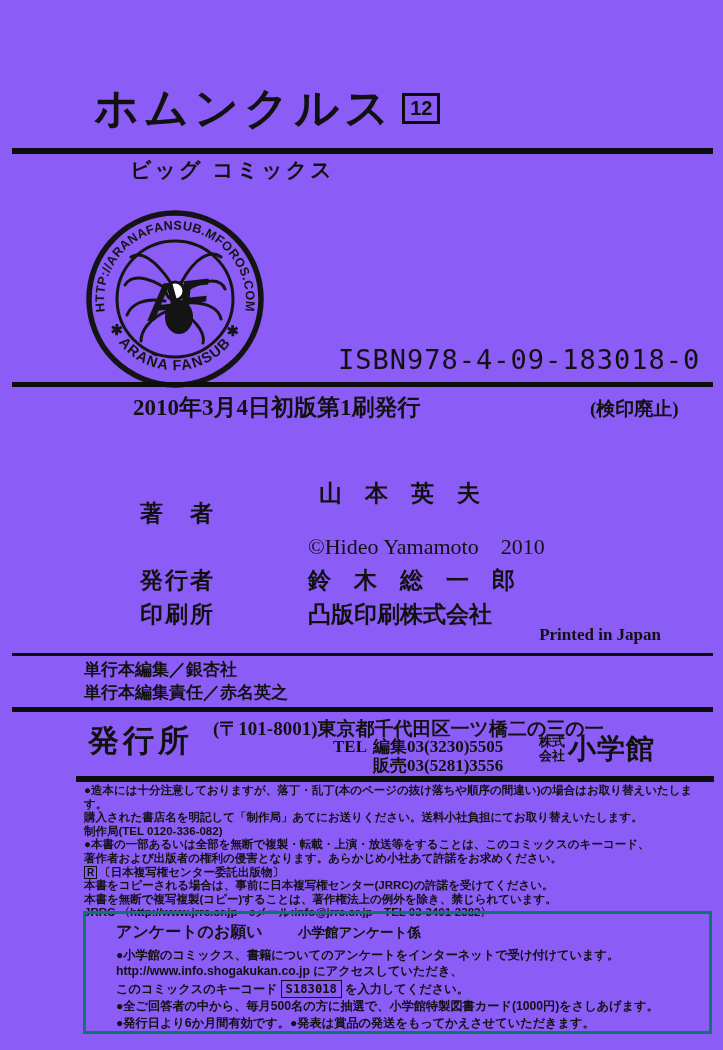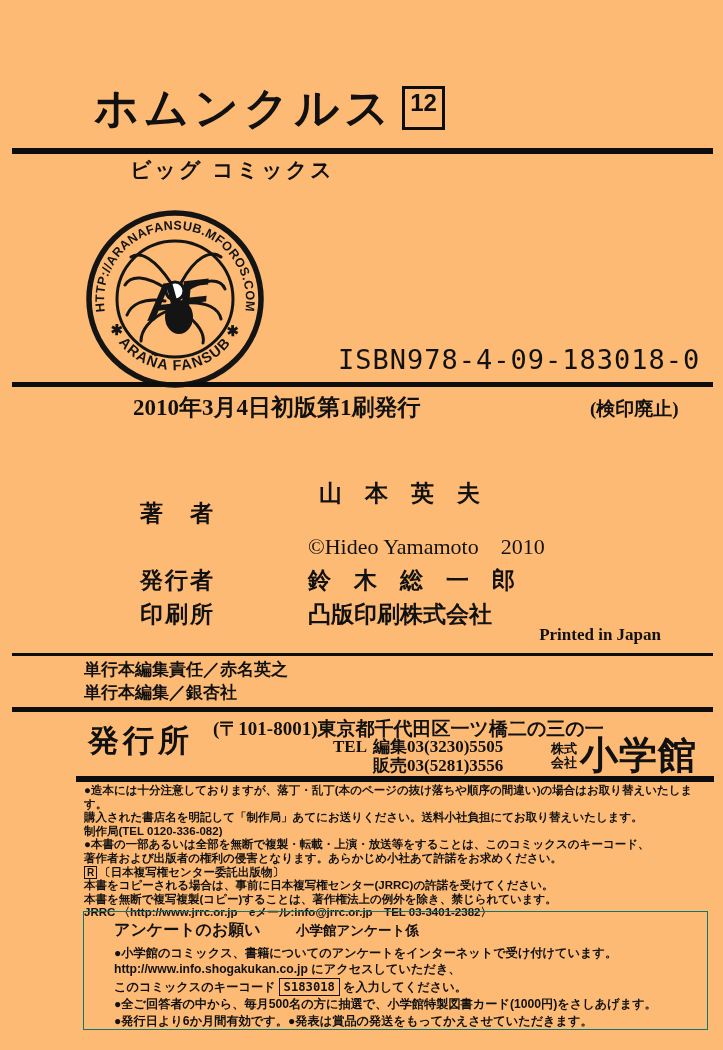--- a/index.html
+++ b/index.html
@@ -1,56 +1,56 @@
 <!DOCTYPE html>
 <html><head>
 <meta charset="utf-8">
 <style>
   html,body{margin:0;padding:0;background:#e8e8e8;}
   .page{
     position:relative;width:723px;height:1050px;margin:0 auto;
-    background:#fdba74;color:#111;overflow:hidden;
+    background:#8b5cf6;color:#111;overflow:hidden;
     font-family:"Liberation Serif",serif;
   }
   .abs{position:absolute;}
   .rule{position:absolute;background:#0d0d0d;}
   .gothic{font-family:"Liberation Sans","DejaVu Sans",sans-serif;}
   .mincho{font-family:"Liberation Serif","DejaVu Serif",serif;}
 
   .title{left:94px;top:86px;font-size:44px;font-weight:800;letter-spacing:5px;line-height:1;display:flex;align-items:center;}
-  .vol-box{display:inline-block;border:3px solid #0d0d0d;font-size:24px;font-weight:800;letter-spacing:0;
-    padding:2px 5px 12px 5px;margin-left:8px;line-height:1;}
+  .vol-box{display:inline-block;border:3px solid #0d0d0d;font-size:20px;font-weight:800;letter-spacing:0;
+    padding:2px 5px 3px 5px;margin-left:8px;line-height:1;}
   .imprint{left:130px;top:156px;font-size:21px;font-weight:800;letter-spacing:3px;}
 
   .isbn{left:338px;top:344px;font-size:27px;font-weight:400;letter-spacing:1px;
     font-family:"DejaVu Sans Mono","Liberation Mono",monospace;}
 
   .date-line{left:133px;top:392px;font-size:23px;font-weight:600;text-align:center;}
   .kenin{left:590px;top:396px;font-size:19px;font-weight:600;}
 
   .cred-label{left:140px;font-size:23px;font-weight:600;letter-spacing:2px;}
   .cred-value{left:308px;font-size:23px;font-weight:600;}
   .copyright{left:308px;top:532px;font-size:22px;font-weight:500;}
   .printed-in{right:62px;top:625px;font-size:17px;font-weight:600;}
 
   .editors{left:84px;top:658px;font-size:17px;font-weight:700;line-height:23px;}
 
   .pub-label{left:88px;top:720px;font-size:31px;font-weight:800;letter-spacing:4px;}
   .pub-address{left:213px;top:716px;font-size:19px;font-weight:700;}
   .pub-tel{left:333px;top:737px;font-size:17px;font-weight:700;display:flex;align-items:flex-start;}
   .pub-tel .nums{margin-left:6px;line-height:19px;font-size:17px;}
-  .company{left:551px;top:730px;display:flex;align-items:center;}
+  .company{left:539px;top:730px;display:flex;align-items:center;}
   .company .ctype{font-size:13px;font-weight:700;line-height:14px;}
-  .company .cname{font-size:38px;font-weight:800;letter-spacing:1px;margin-left:3px;}
+  .company .cname{font-size:28px;font-weight:800;letter-spacing:1px;margin-left:3px;}
 
   .notice-lines{left:84px;top:784px;width:630px;font-size:11.5px;font-weight:700;line-height:13.6px;
     font-family:"Liberation Sans","DejaVu Sans",sans-serif;}
   .r-mark{display:inline-block;border:1px solid #111;padding:0 2px;font-size:10px;line-height:11px;margin-right:2px;}
 
-  .survey-box{left:83px;top:911px;width:623px;height:117px;border:1px solid #0f766e;}
+  .survey-box{left:83px;top:911px;width:623px;height:117px;border:3px solid #0f766e;}
   .survey-head{position:absolute;left:30px;top:8px;font-size:16px;font-weight:800;
     font-family:"Liberation Sans","DejaVu Sans",sans-serif;}
   .survey-head-right{position:absolute;left:212px;top:10px;font-size:13.5px;font-weight:700;
     font-family:"Liberation Sans","DejaVu Sans",sans-serif;}
   .survey-lines{position:absolute;left:30px;top:33px;width:580px;font-size:12.2px;font-weight:700;line-height:16.4px;
     font-family:"Liberation Sans","DejaVu Sans",sans-serif;}
   .keycode{display:inline-block;border:1.5px solid #111;padding:0 4px;margin:0 3px;
     font-family:"DejaVu Sans Mono","Liberation Mono",monospace;font-weight:700;}
 
   .stamp{left:84px;top:208px;width:182px;height:182px;}
@@ -108,22 +108,22 @@
   <div class="abs cred-value mincho" style="top:478px;margin-left:11px;">山　本　英　夫</div>
   <div class="abs copyright mincho">©Hideo Yamamoto　2010</div>
   <div class="abs cred-label mincho" style="top:565px;">発行者</div>
   <div class="abs cred-value mincho" style="top:565px;">鈴　木　総　一　郎</div>
   <div class="abs cred-label mincho" style="top:599px;">印刷所</div>
   <div class="abs cred-value mincho" style="top:599px;">凸版印刷株式会社</div>
   <div class="abs printed-in mincho">Printed in Japan</div>
 
   <div class="rule" style="left:12px;top:653px;width:701px;height:3px;"></div>
   <div class="abs editors mincho">
+    <div>単行本編集／銀杏社</div>
     <div>単行本編集責任／赤名英之</div>
-    <div>単行本編集／銀杏社</div>
   </div>
   <div class="rule" style="left:12px;top:707px;width:701px;height:5px;"></div>
 
   <div class="abs pub-label gothic">発行所</div>
   <div class="abs pub-address mincho">(〒101-8001)東京都千代田区一ツ橋二の三の一</div>
   <div class="abs pub-tel mincho">
     <span>TEL</span>
     <span class="nums">
       <div>編集03(3230)5505</div>
       <div>販売03(5281)3556</div>

